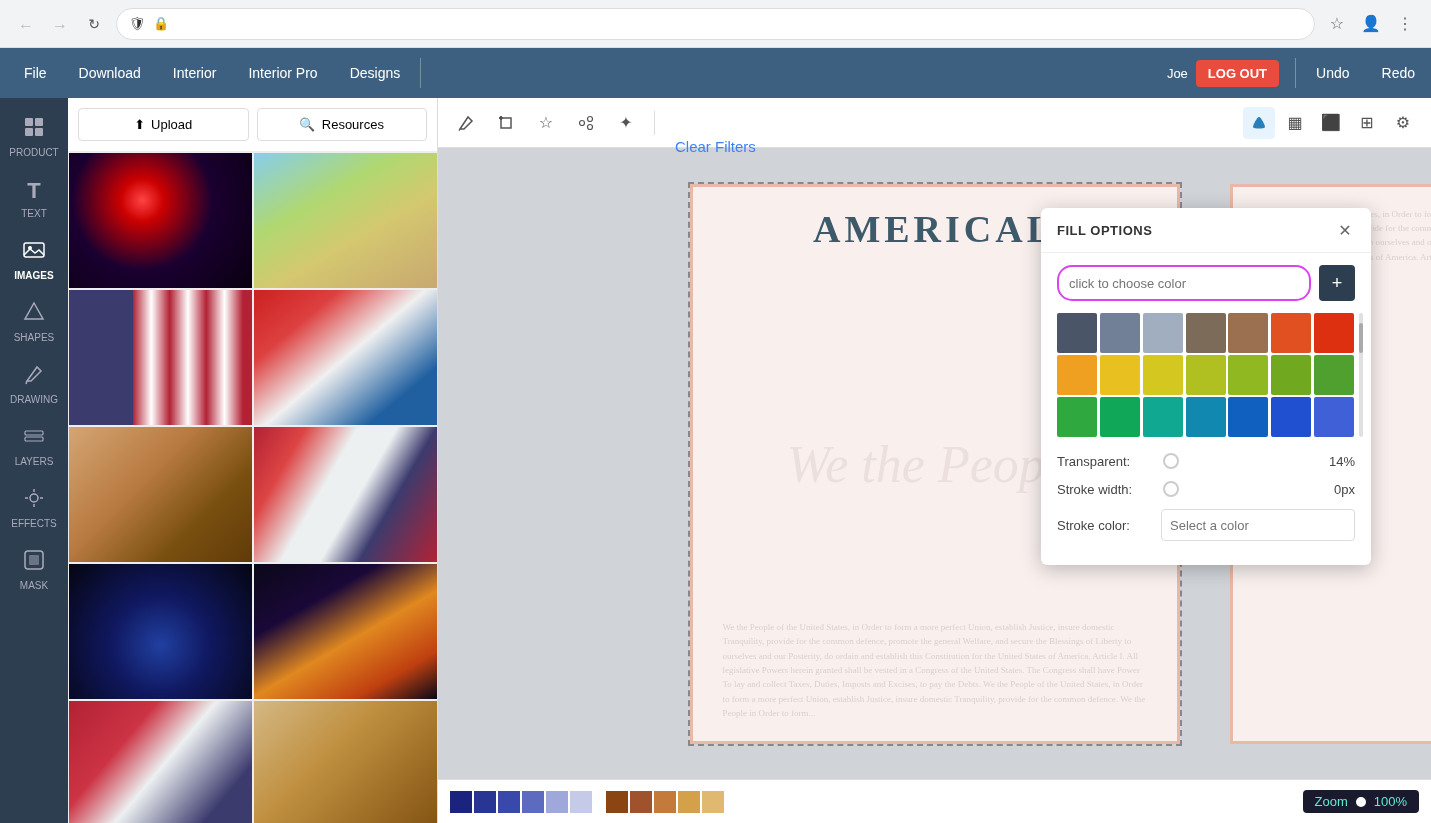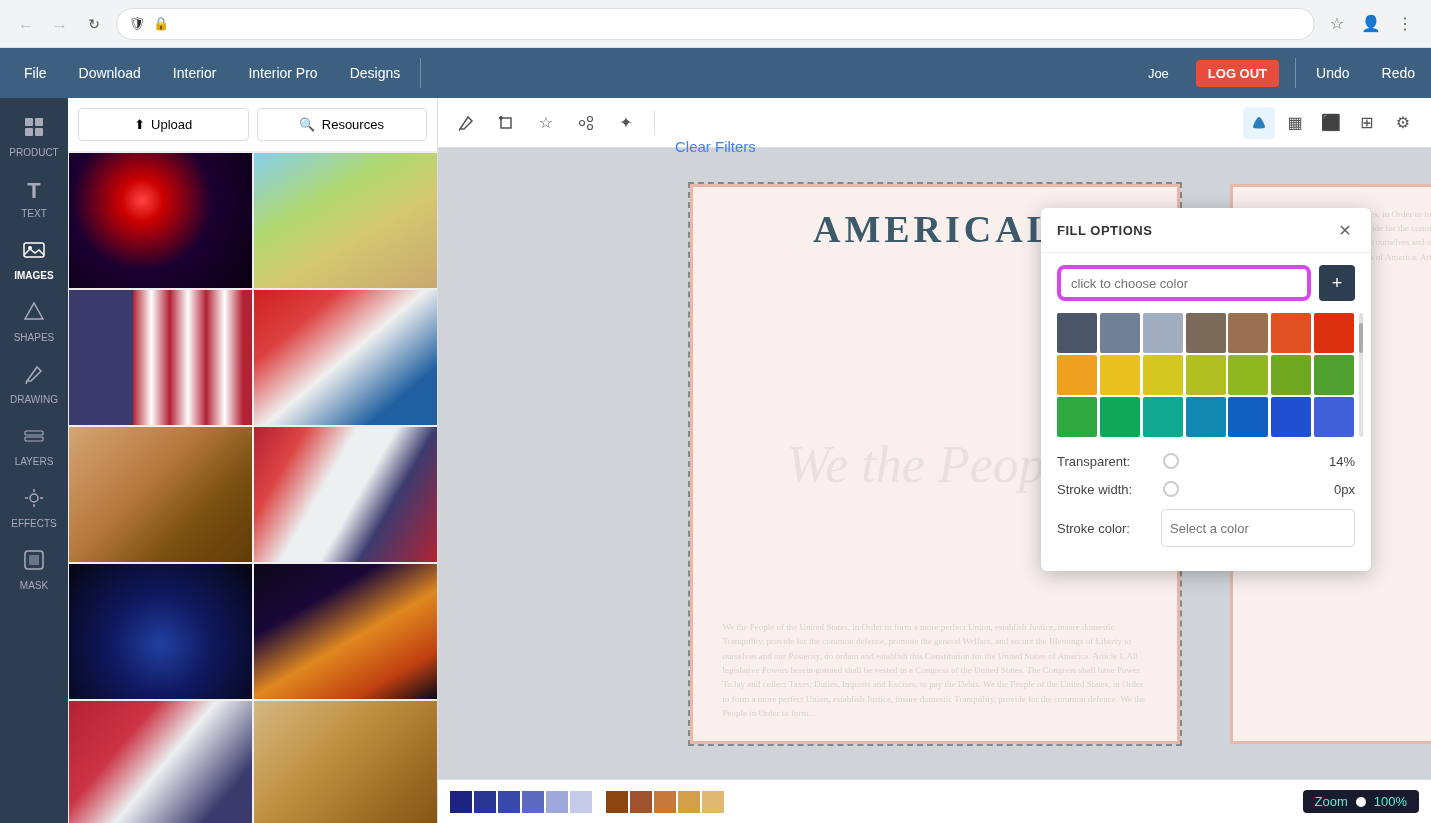--- a/index.html
+++ b/index.html
@@ -59,21 +59,20 @@
     .user-info { display: flex; align-items: center; gap: 8px; padding: 0 12px; color: white; }
     .logout-btn {
       background: #e74c3c;
       color: white;
       border: none;
       padding: 6px 12px;
       border-radius: 4px;
       cursor: pointer;
       font-size: 13px;
       font-weight: bold;
-      margin-left: 19px;
     }
     .header-spacer { flex: 1; }
 
     
     .main-layout {
       display: flex;
       height: calc(823px - 48px - 50px);
     }
 
     
@@ -370,22 +369,22 @@
     }
     .fill-options-body { padding: 12px 16px; }
     .color-input-row {
       display: flex;
       gap: 8px;
       margin-bottom: 12px;
     }
     .color-text-input {
       flex: 1;
       height: 36px;
-      border: 4px solid #d946ef;
-      border-radius: 8px;
+      border: 2px solid #d946ef;
+      border-radius: 15px;
       padding: 0 10px;
       font-size: 13px;
       color: #999;
       cursor: pointer;
     }
     .color-plus-btn {
       width: 36px;
       height: 36px;
       background: #2c3e50;
       color: white;
@@ -446,21 +445,21 @@
       cursor: pointer;
       flex-shrink: 0;
     }
     .fill-value {
       margin-left: auto;
       font-size: 13px;
       color: #444;
     }
     .stroke-color-select {
       flex: 1;
-      height: 38px;
+      height: 32px;
       border: 1px solid #ddd;
       border-radius: 4px;
       padding: 0 8px;
       font-size: 13px;
       color: #999;
       cursor: pointer;
       background: white;
     }
 
     

